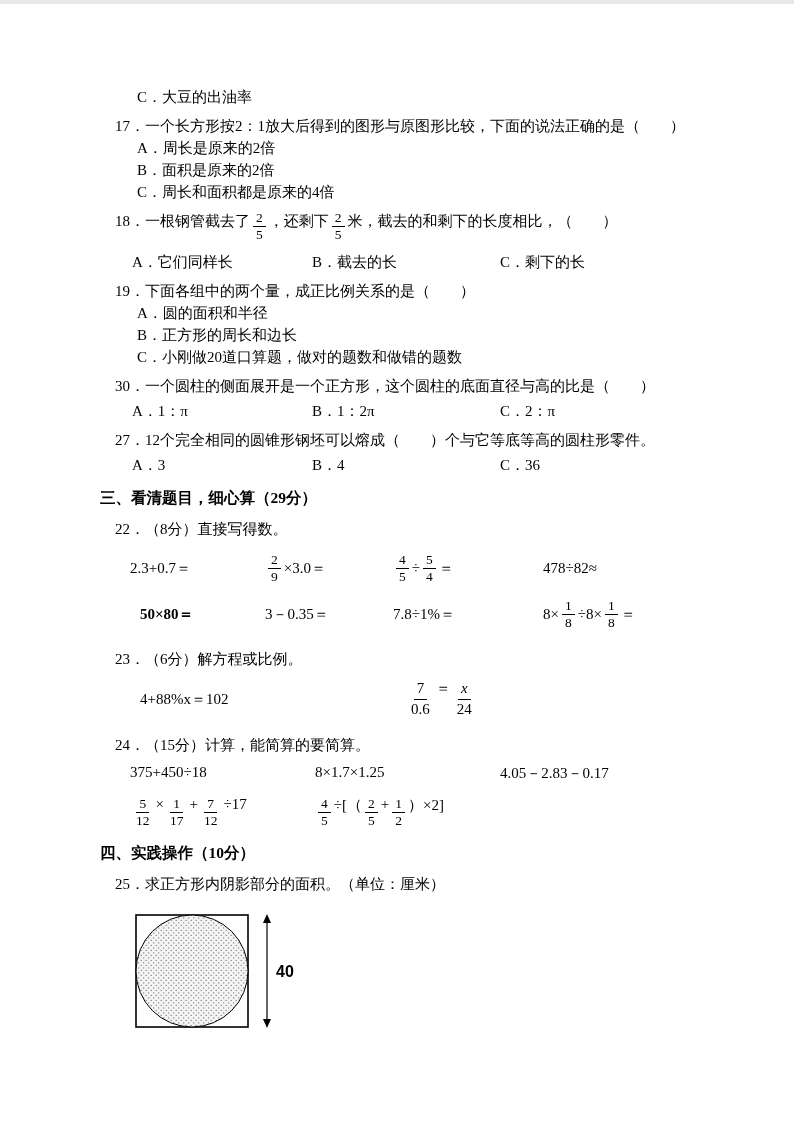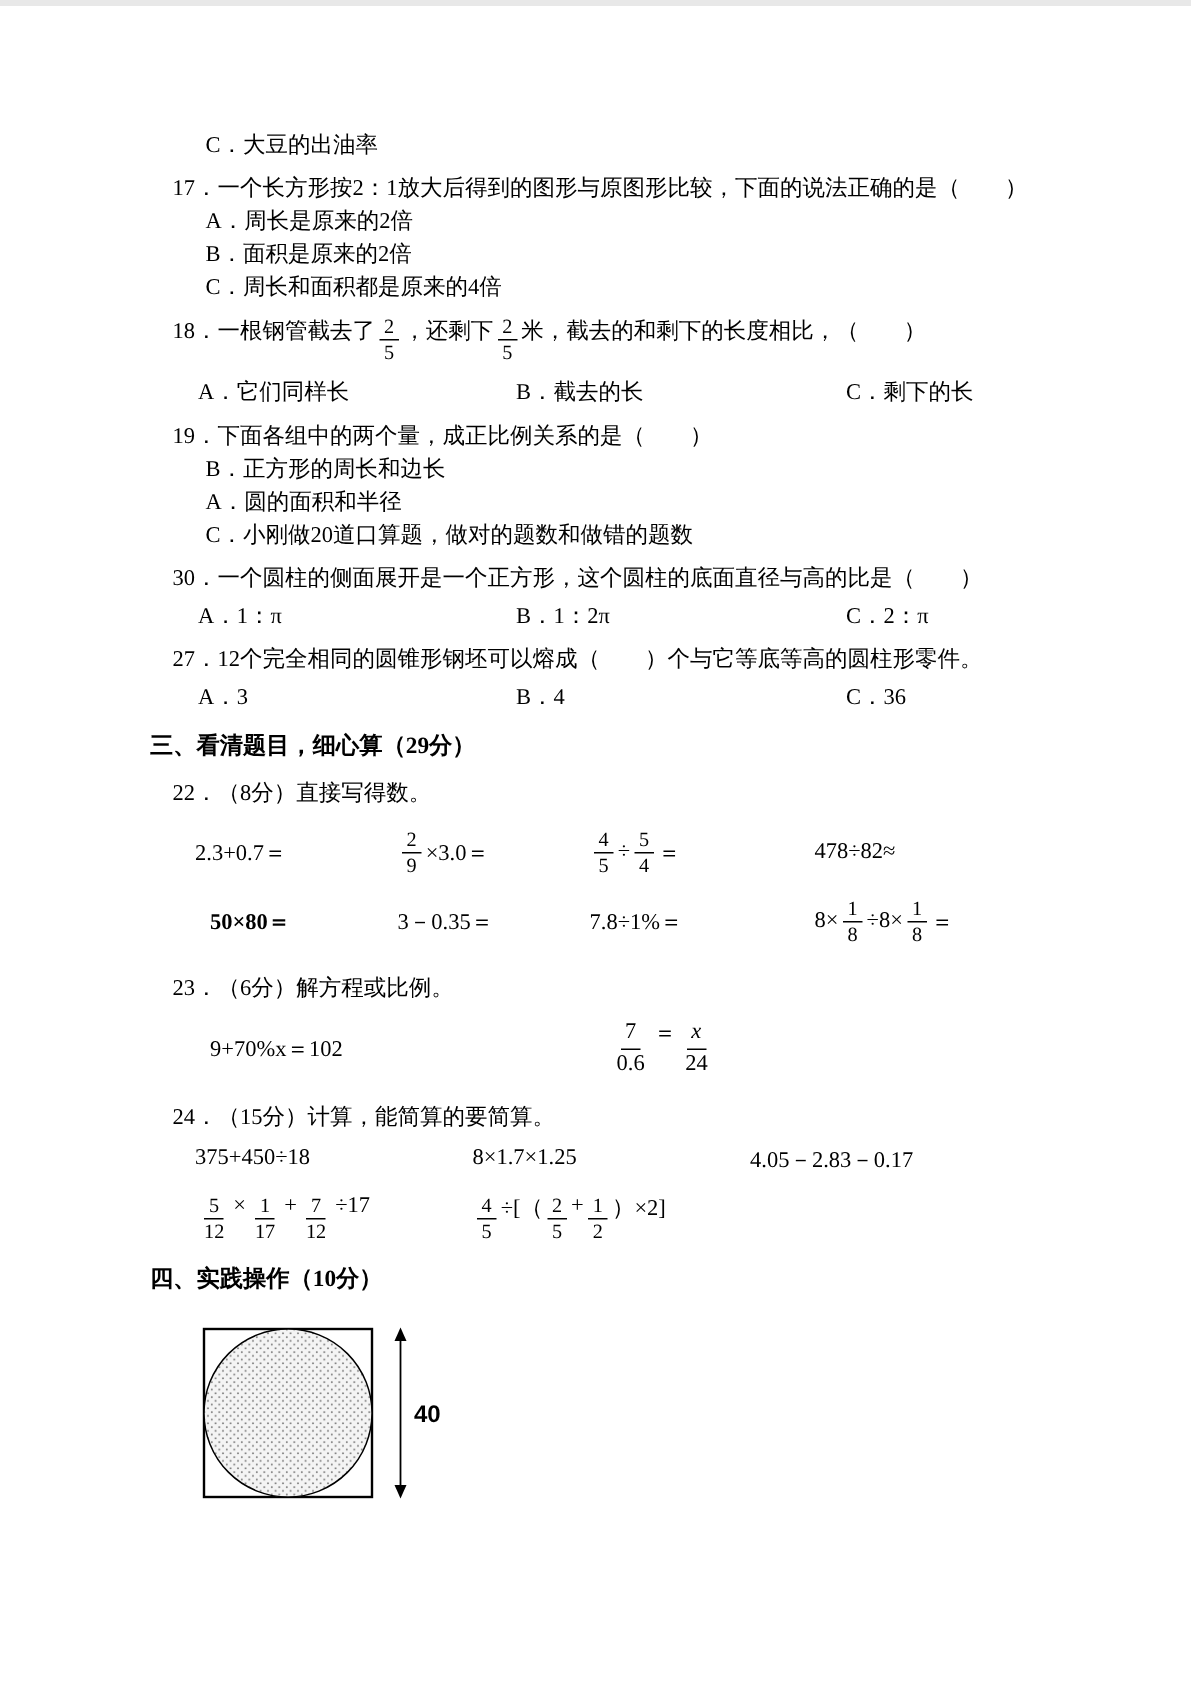--- a/index.html
+++ b/index.html
@@ -11,21 +11,21 @@
     background: #ffffff;
     color: #000;
     font-family: "Liberation Serif", "DejaVu Serif", serif;
     font-size: 15px;
     padding: 82px 58px 0 100px;
     overflow: hidden;
   }
   .line { line-height: 22px; }
   .stem { margin-left: 15px; margin-top: 7px; }
   .opt  { margin-left: 37px; }
-  .optrow { margin-left: 32px; margin-top: 3px; display: flex; gap: 32px; }
+  .optrow { margin-left: 32px; margin-top: 3px; display: flex; }
   .optrow .c1 { width: 180px; }
   .optrow .c2 { width: 188px; }
   .sec-title { font-weight: bold; font-size: 15.5px; margin-top: 9px; line-height: 26px; }
   .frow { display: flex; flex-wrap: nowrap; }
   .q18stem { min-height: 38px; }
   .frac { display: inline-flex; flex-direction: column; align-items: center;
           line-height: 1.15; font-size: 13.5px; margin: 0 3px; }
   .frac .fnum { display: block; padding: 0 3px; border-bottom: 1px solid #000; text-align: center; }
   .frac .fden { display: block; padding: 0 3px; text-align: center; }
   .frac.lg { font-size: 15px; line-height: 1.3; }
@@ -73,22 +73,22 @@
       </span>
     <span>米，截去的和剩下的长度相比，（　　）</span>
   </div>
   <div class="line optrow">
     <span class="c1">A．它们同样长</span>
     <span class="c2">B．截去的长</span>
     <span class="c3">C．剩下的长</span>
   </div>
 
   <div class="line stem">19．下面各组中的两个量，成正比例关系的是（　　）</div>
+  <div class="line opt">A．圆的面积和半径</div>
   <div class="line opt">B．正方形的周长和边长</div>
-  <div class="line opt">A．圆的面积和半径</div>
   <div class="line opt">C．小刚做20道口算题，做对的题数和做错的题数</div>
 
   <div class="line stem">30．一个圆柱的侧面展开是一个正方形，这个圆柱的底面直径与高的比是（　　）</div>
   <div class="line optrow">
     <span class="c1">A．1：π</span>
     <span class="c2">B．1：2π</span>
     <span class="c3">C．2：π</span>
   </div>
 
   <div class="line stem">27．12个完全相同的圆锥形钢坯可以熔成（　　）个与它等底等高的圆柱形零件。</div>
@@ -136,21 +136,21 @@
       <span class="frac">
           <span class="fnum">1</span>
           <span class="fden">8</span>
         </span>
       <span>＝</span>
     </div>
   </div>
 
   <div class="line stem" style="margin-top:14px;">23．（6分）解方程或比例。</div>
   <div class="q23row">
-    <span class="eq1">9+70%x＝102</span>
+    <span class="eq1">4+88%x＝102</span>
     <span class="frow">
       <span class="frac lg">
           <span class="fnum">7</span>
           <span class="fden">0.6</span>
         </span>
       <span>＝</span>
       <span class="frac lg">
           <span class="fnum it">x</span>
           <span class="fden">24</span>
         </span>
@@ -195,20 +195,21 @@
       <span class="frac">
           <span class="fnum">1</span>
           <span class="fden">2</span>
         </span>
       <span>）×2]</span>
     </span>
   </div>
 
   <div class="line sec-title">四、实践操作（10分）</div>
 
+  <div class="line stem">25．求正方形内阴影部分的面积。（单位：厘米）</div>
   <div class="figure">
     <svg width="190" height="128" viewBox="0 0 190 128">
       <defs>
         <pattern id="stipple" width="5" height="5" patternUnits="userSpaceOnUse">
           <rect width="5" height="5" fill="#f4f4f4"></rect>
           <circle cx="1.2" cy="1.4" r="0.65" fill="#777"></circle>
           <circle cx="3.7" cy="3.9" r="0.65" fill="#777"></circle>
         </pattern>
       </defs>
       <rect class="sq" x="6" y="6" width="112" height="112"></rect>

